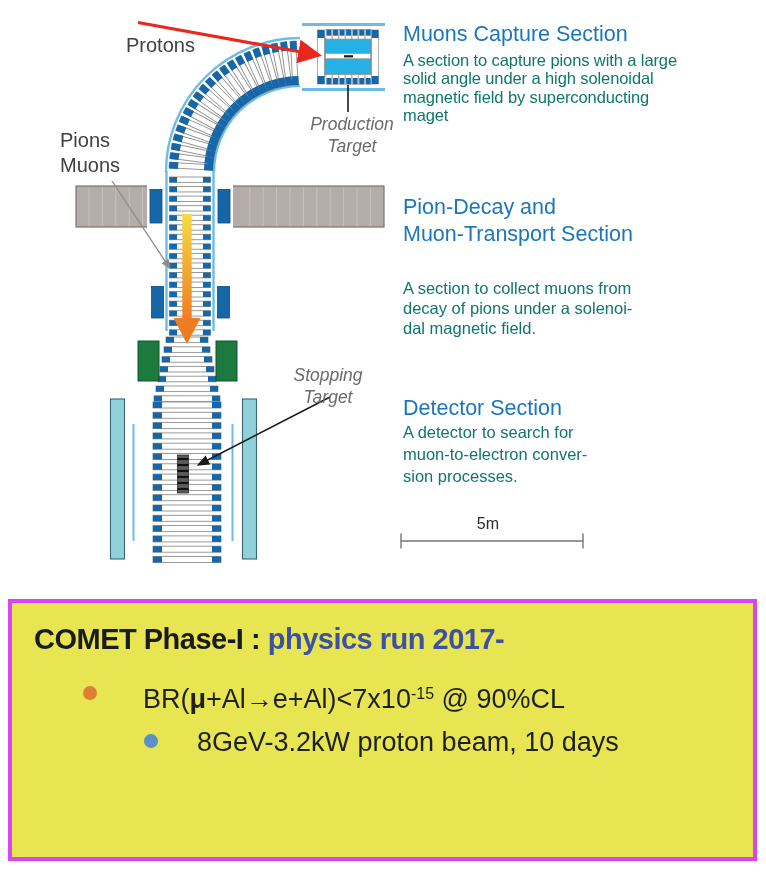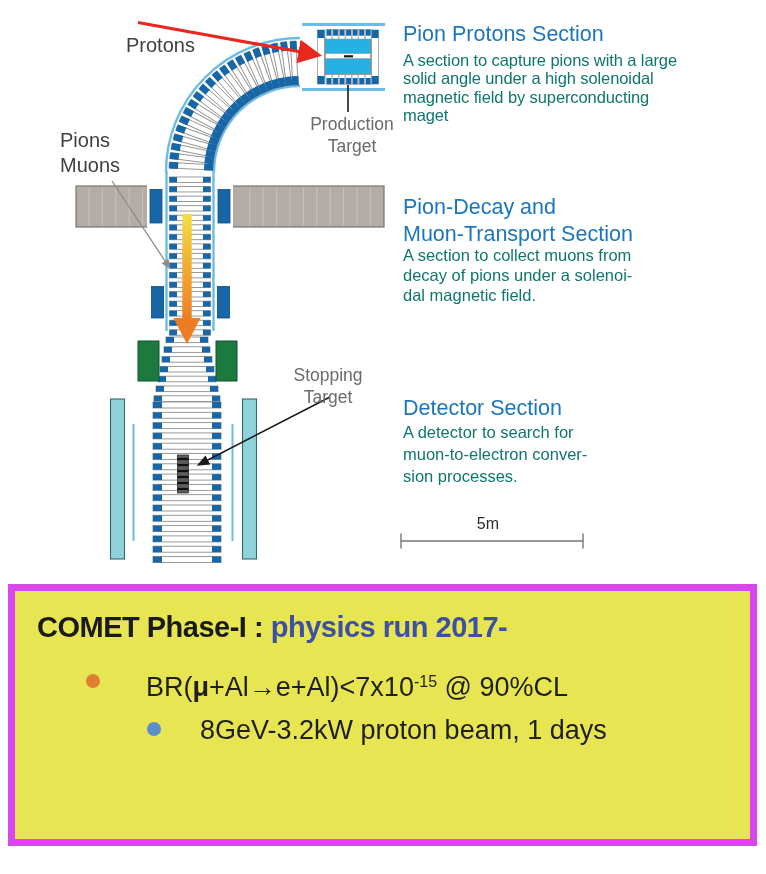--- a/index.html
+++ b/index.html
@@ -8,31 +8,31 @@
   :root{
     --accent-blue-heading:#1b76bd; --panel-yellow:#e7e652; --panel-title-blue:#3e50a3;
     --bullet-orange:#df7f35; --bullet-blue:#5b8fca; --coil-blue:#1766a7;
     --capture-cyan:#25b1e3; --cryostat-blue:#6bbde8; --wall-gray:#b3aca7;
     --magnet-green:#1d7a3f; --detector-cyan:#8fd2da; --proton-red:#e8281e;
   }
   .stage{ position:relative; width:766px; height:874px; }
   .diagram{ position:absolute; left:0; top:0; width:766px; height:590px;padding-left:14px; }
   .diagram svg{ position:absolute; left:0; top:0; }
   .dlabel{ position:absolute; color:#3f4041; font-size:20px; line-height:25px; white-space:pre-line; }
-  .glabel{ position:absolute; color:#6a6b6e; font-size:17.5px; line-height:22px; text-align:center; white-space:pre-line; }
+  .glabel{ position:absolute; color:#6a6b6e; font-size:17.5px; line-height:22px; text-align:center; white-space:pre-line;font-style:italic; }
   .sec{ position:absolute; left:403px; width:310px; }
   .sec-title{ color:var(--accent-blue-heading); font-size:21.5px; line-height:27px; white-space:pre-line; }
   .sec-body{ position:absolute; left:403px; color:#0f766e; font-size:16.5px; white-space:pre-line; }
   .body1{ line-height:18.4px; letter-spacing:-0.1px; }
-  .body2{ line-height:20px; }
+  .body2{ line-height:20px;margin-top:33px; }
   .body3{ line-height:22px; }
   .scale-label{ position:absolute; left:449px; top:515px; width:50px; text-align:right;
     color:#2b2b2b; font-size:16px; }
-  .panel{ position:absolute; left:8px; top:584px; width:749px; height:262px;
-    background:var(--panel-yellow); border:7px solid #d946ef; }
+  .panel{ position:absolute; left:8px; top:599px; width:749px; height:262px;
+    background:var(--panel-yellow); border:4px solid #d946ef; }
   .panel-title{ position:absolute; left:22px; top:20px; font-size:29px; font-weight:bold;
     letter-spacing:-0.5px; white-space:nowrap; }
   .t-black{ color:#1a1a1a; }
   .t-blue{ color:var(--panel-title-blue); }
   .bullet{ position:absolute; left:0; right:0; height:42px;padding-left:30px; }
   .dot{ position:absolute; width:14px; height:14px; border-radius:50%; top:9px; }
   .dot.orange{ background:var(--bullet-orange); }
   .dot.blue{ background:var(--bullet-blue); }
   .btext{ position:absolute; top:0; color:#1f1f1f; font-size:27px; line-height:34px; white-space:nowrap; }
   .bmu{ font-weight:bold; }
@@ -402,21 +402,21 @@
     <div class="dlabel" style="left:126px; top:33px;">Protons</div>
     <div class="dlabel" style="left:60px; top:128px;">Pions
 Muons</div>
     <div class="glabel" style="left:302px; top:113px; width:100px;">Production
 Target</div>
     <div class="glabel" style="left:287px; top:364px; width:82px;">Stopping
 Target</div>
     <div class="scale-label">5m</div>
 
     <div class="sec" style="top:21px;">
-      <div class="sec-title">Pion Protons Section</div>
+      <div class="sec-title">Muons Capture Section</div>
     </div>
     <div class="sec-body body1" style="top:51px; width:300px;">A section to capture pions with a large
 solid angle under a high solenoidal
 magnetic field by superconducting
 maget</div>
 
     <div class="sec" style="top:194px;">
       <div class="sec-title">Pion-Decay and
 Muon-Transport Section</div>
     </div>
@@ -435,19 +435,19 @@
   <div class="panel">
     <div class="panel-title"><span class="t-black">COMET Phase-I : </span><span class="t-blue">physics run 2017-</span></div>
 
     <div class="bullet row1">
       <span class="dot orange"></span>
       <span class="btext"><span>BR(</span><span class="bmu">μ</span><span>+Al→e+Al)&lt;7x10</span><span class="sup">-15</span><span> @ 90%CL</span></span>
     </div>
 
     <div class="bullet row2">
       <span class="dot blue"></span>
-      <span class="btext">8GeV-3.2kW proton beam, 1 days</span>
+      <span class="btext">8GeV-3.2kW proton beam, 10 days</span>
     </div>
 
 
   </div>
 
 </div>
 
 </body></html>

